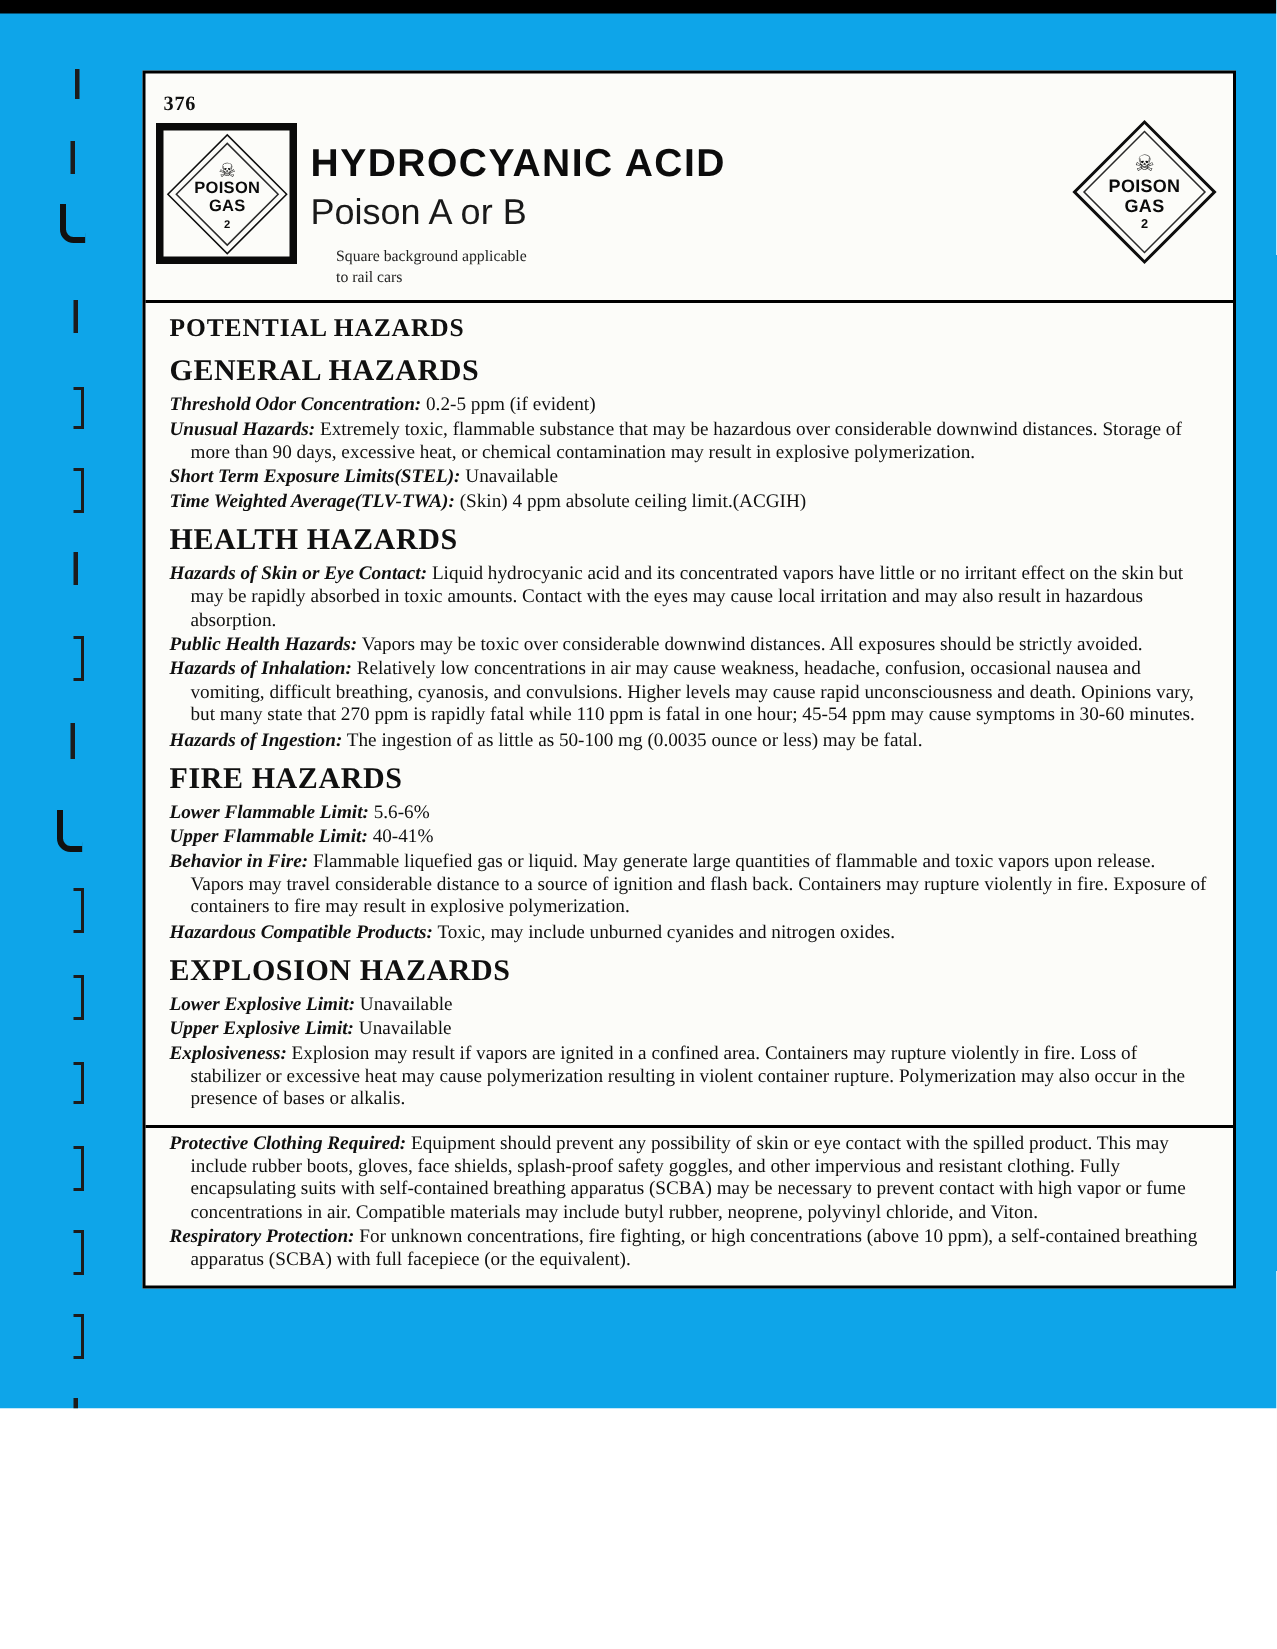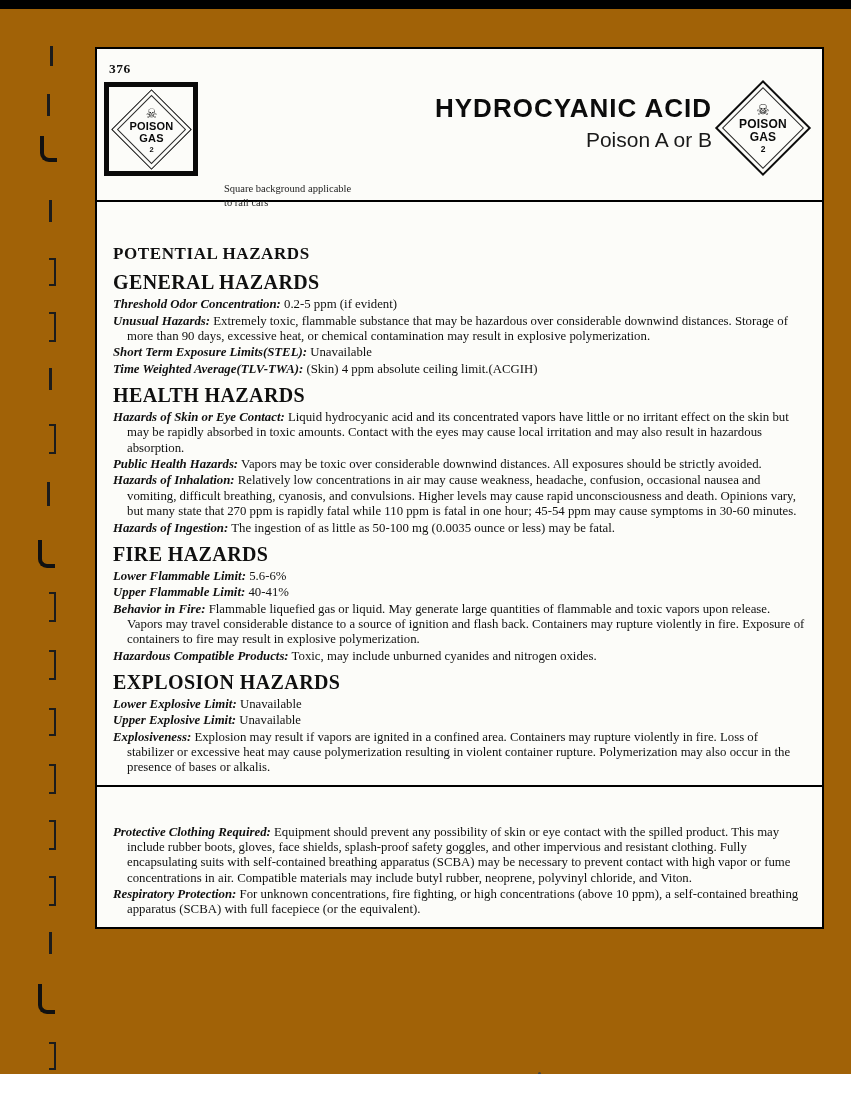--- a/index.html
+++ b/index.html
@@ -1,38 +1,38 @@
 <!DOCTYPE html>
 <html><head>
 <meta charset="utf-8">
 <style>
   html,body { margin:0; padding:0; background:#ffffff; }
   .page {
-    position:relative; width:851px; height:1074px;
-    background:#a16207; overflow:hidden;
+    position:relative; width:851px; height:939px;
+    background:#0ea5e9; overflow:hidden;
     font-family:"Liberation Serif", serif; color:#111;
   }
   .scan-bar { position:absolute; top:0; left:0; width:851px; height:9px; background:#000; }
   .mk-line { position:absolute; width:3px; background:#1c1c1c; }
   .mk-br { position:absolute; width:5px; border:2.5px solid #1c1c1c; border-left:0; background:transparent; }
   .mk-hook { position:absolute; width:13px; border-left:4.5px solid #111; border-bottom:4.5px solid #111; border-radius:0 0 0 9px; background:transparent; }
   .dot-artifact { position:absolute; left:538px; top:1072px; width:3px; height:3px; border-radius:50%; background:#444; }
 
   .doc-frame {
     position:absolute; left:95px; top:47px; width:729px;
     border:2px solid #000; background:#fcfcf9; box-sizing:border-box;
   }
   .frame-header { position:relative; height:151px; }
   .page-number { position:absolute; top:12px; left:12px; font-size:13.5px; font-weight:bold; letter-spacing:0.5px; }
 
-  .title-block { position:absolute; left:110px; right:110px; top:44px; text-align:right; font-family:"Liberation Sans", sans-serif; }
+  .title-block { position:absolute; left:110px; right:110px; top:44px; text-align:left; font-family:"Liberation Sans", sans-serif; }
   .doc-title { font-size:26px; font-weight:bold; letter-spacing:1px; color:#0c0c0c; }
-  .doc-subtitle { font-size:21px; margin-top:4px; color:#1a1a1a; }
+  .doc-subtitle { font-size:24px; margin-top:4px; color:#1a1a1a; }
 
-  .placard-note { position:absolute; left:127px; top:133px; font-size:10.5px; line-height:1.3; white-space:pre-line; color:#222; }
+  .placard-note { position:absolute; left:127px; top:116px; font-size:10.5px; line-height:1.3; white-space:pre-line; color:#222; }
 
   .placard-box {
     position:absolute; left:7px; top:33px; width:84px; height:84px;
     border:5px solid #0a0a0a; display:flex; align-items:center; justify-content:center;
     background:#fcfcf9;
   }
   .placard-right {
     position:absolute; right:10px; top:30px; width:98px; height:98px;
     display:flex; align-items:center; justify-content:center;
   }
@@ -48,21 +48,21 @@
   .skull { font-size:13px; line-height:1; margin-bottom:1px; }
   .pword1 { font-size:11px; font-weight:bold; line-height:1.05; letter-spacing:0.2px; }
   .pword2 { font-size:11px; font-weight:bold; line-height:1.05; letter-spacing:0.2px; }
   .pclass { font-size:7.5px; font-weight:bold; margin-top:2px; line-height:1; }
   .placard-lg-text .skull { font-size:15px; }
   .placard-lg-text .pword1, .placard-lg-text .pword2 { font-size:12px; }
   .placard-lg-text .pclass { font-size:8.5px; }
 
   .rule { border:0; border-top:2px solid #000; margin:0; }
 
-  .frame-body { padding:3px 16px 8px 16px; font-size:12.8px; line-height:1.2; color:#101010;margin-top:35px; }
+  .frame-body { padding:3px 16px 8px 16px; font-size:12.8px; line-height:1.2; color:#101010; }
   .h-major { font-size:17px; font-weight:bold; letter-spacing:0.6px; margin:4px 0 3px 0; }
   .h-sub { font-size:20px; font-weight:bold; letter-spacing:0.4px; margin:6px 0 3px 0; }
   .item { margin:0 0 1px 0; padding-left:14px; text-indent:-14px; }
   .item .label { font-weight:bold; font-style:italic; }
 </style>
 </head>
 <body>
 
 <div class="page">
   <div class="scan-bar"></div>

